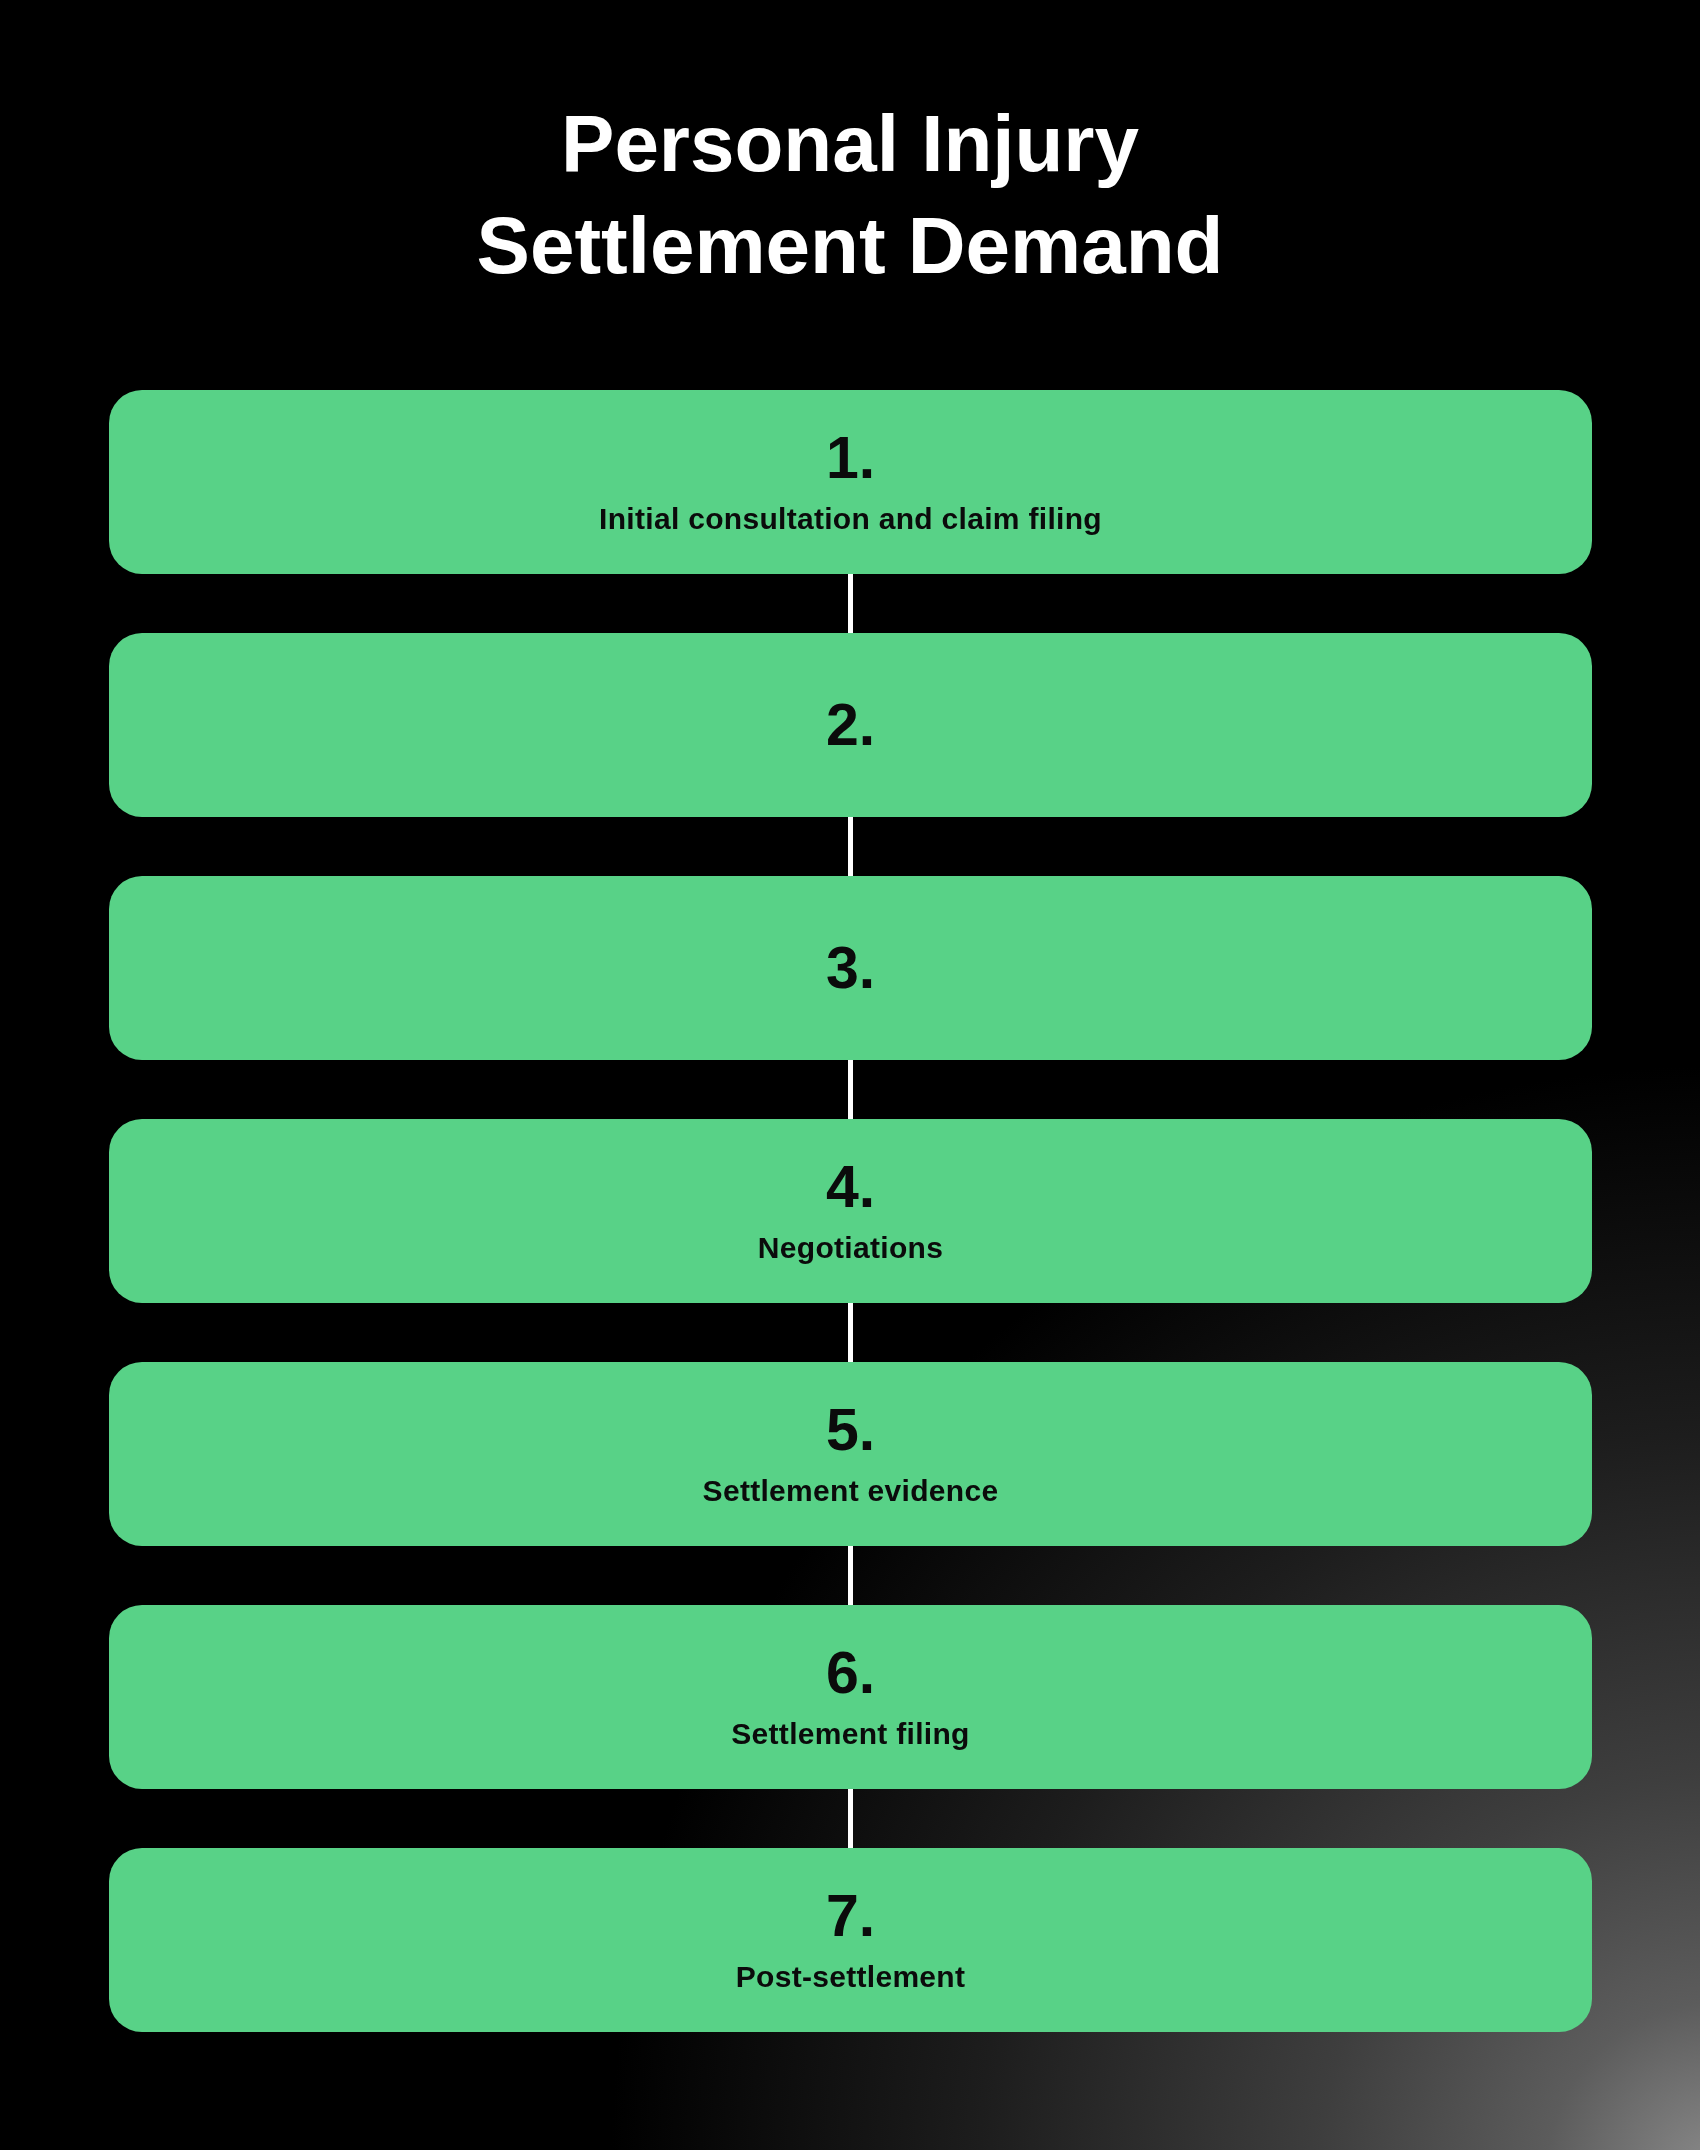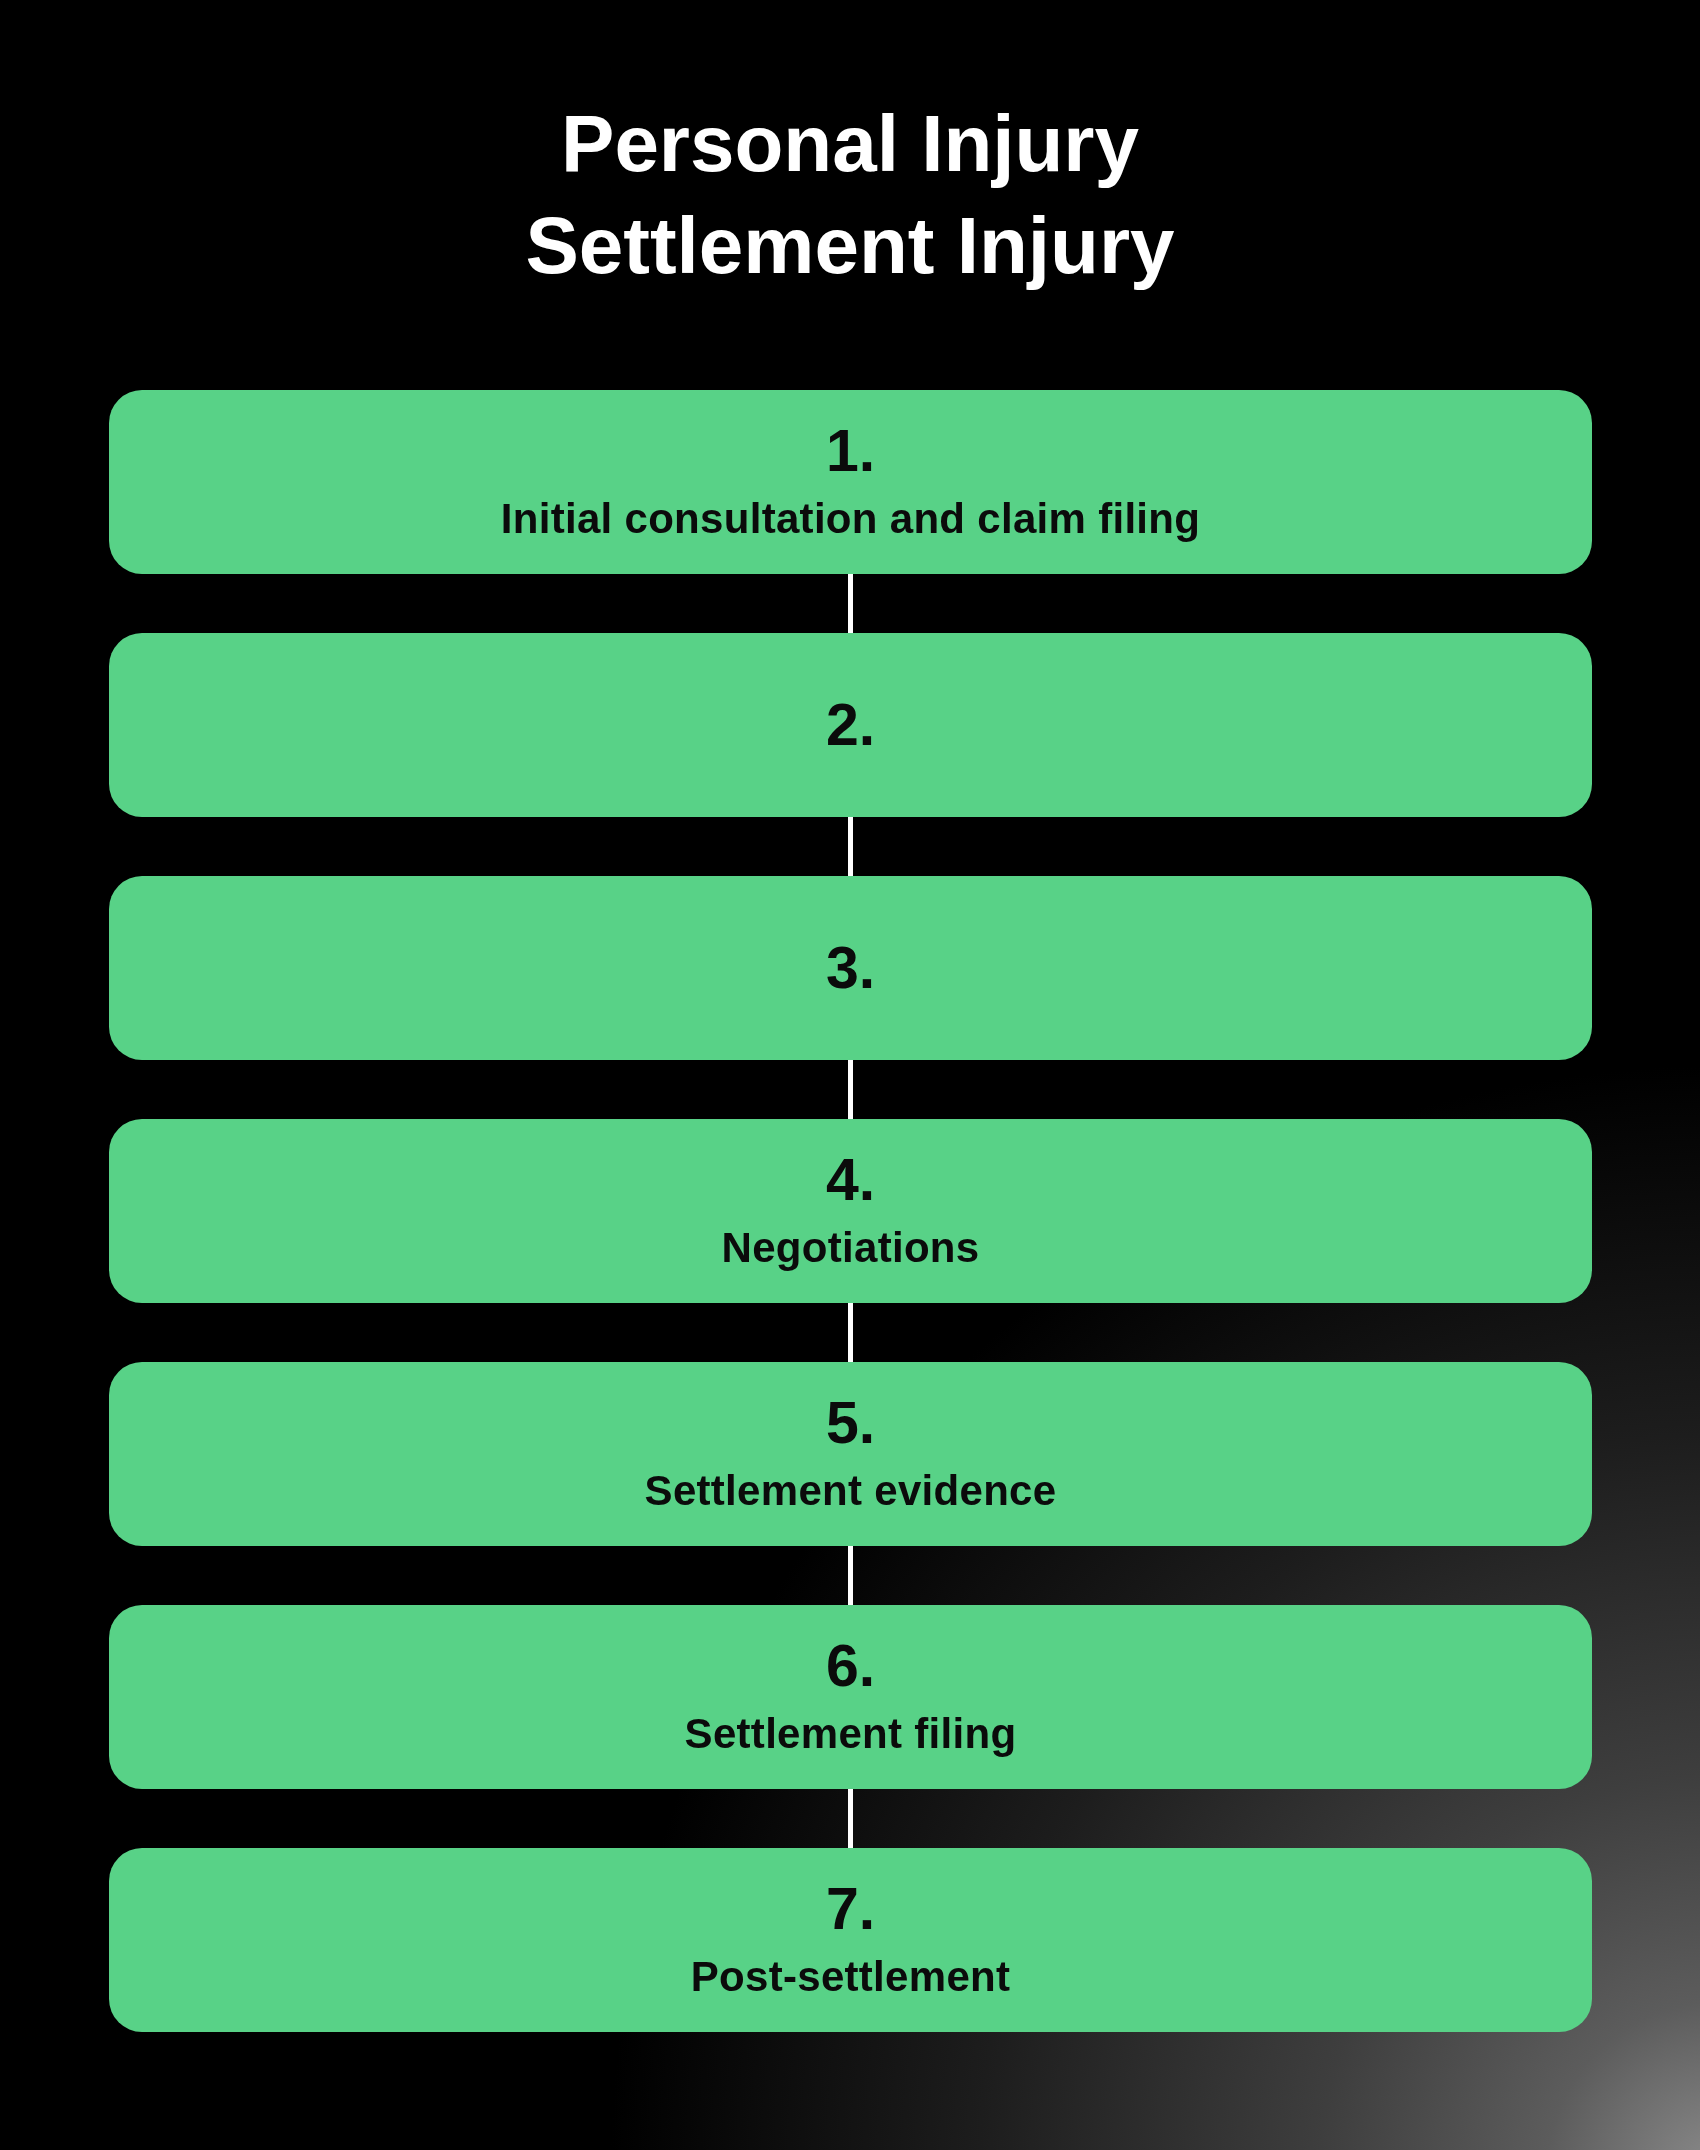--- a/index.html
+++ b/index.html
@@ -51,21 +51,21 @@
     gap: 14.7px;
     text-align: center;
   }
   .step-number {
     font-size: 59px;
     line-height: 1;
     font-weight: bold;
     color: #0b0b0b;
   }
   .step-label {
-    font-size: 42px;
+    font-size: 30px;
     line-height: 1.1;
     font-weight: bold;
     color: #0b0b0b;
     letter-spacing: 0.3px;
   }
   .connector {
     position: absolute;
     top: 184px;
     left: 50%;
     margin-left: -2.6px;
@@ -73,21 +73,21 @@
     height: 59px;
     background: #ffffff;
   }
 </style>
 </head>
 <body>
 
 <div class="page">
   <h1 class="title">
     <span>Personal Injury</span><br>
-    <span>Settlement Injury</span>
+    <span>Settlement Demand</span>
   </h1>
   <div class="steps">
   <div class="step">
     <div class="step-number">1.</div>
     <div class="step-label">Initial consultation and claim filing</div>
     <div class="connector"></div>
   </div>
 
   <div class="step">
     <div class="step-number">2.</div>

